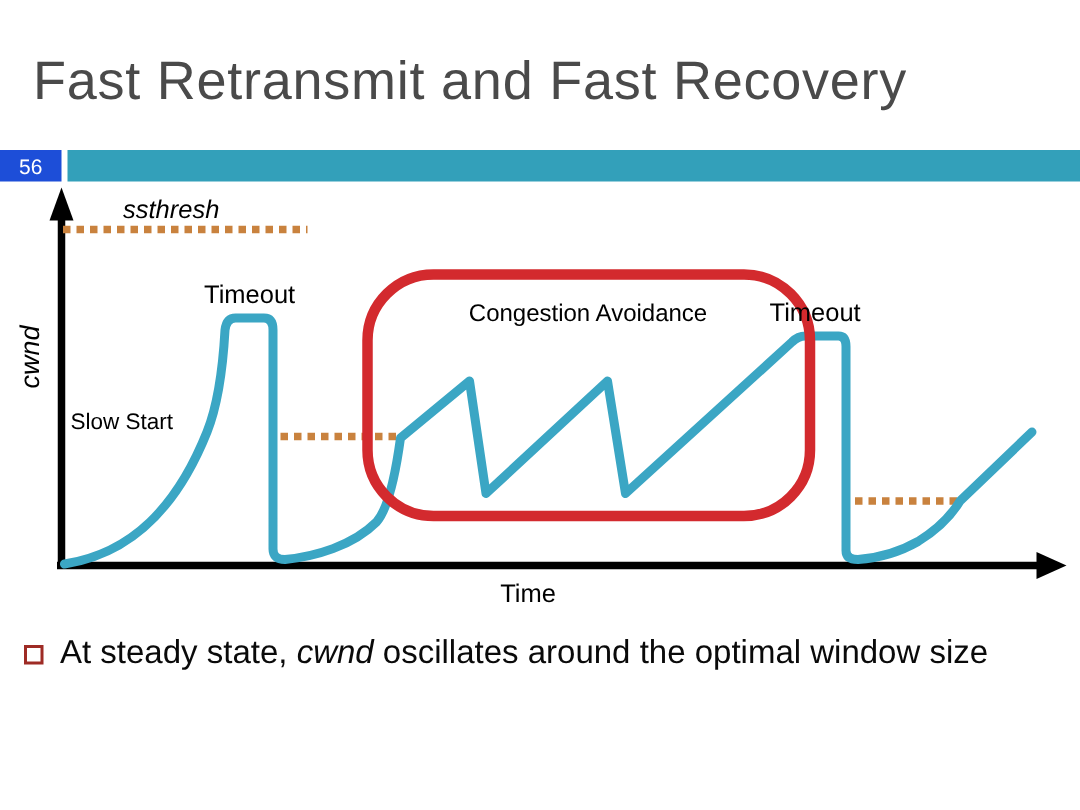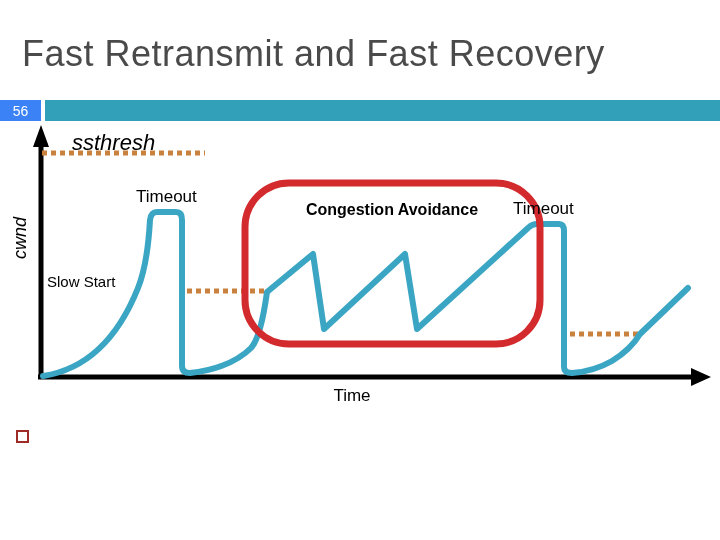--- a/index.html
+++ b/index.html
@@ -5,40 +5,40 @@
   html,body{margin:0;padding:0;background:#fff;}
   .stage{
     position:relative;width:720px;height:447px;background:#ffffff;
     font-family:"Liberation Sans","DejaVu Sans",sans-serif;overflow:hidden;
   }
   .title{
     position:absolute;left:22px;top:33px;font-size:36px;color:#4a4a4a;
     letter-spacing:0.5px;white-space:nowrap;
   }
   .page-badge{
-    position:absolute;left:0;top:100px;width:41px;height:21px;background:#3b82f6;
+    position:absolute;left:0;top:100px;width:41px;height:21px;background:#1d4ed8;
     color:#fff;font-size:14px;display:flex;align-items:center;justify-content:center;
   }
   .accent-bar{
     position:absolute;left:45px;top:100px;width:675px;height:21px;background:#33a0ba;
   }
   .diagram-svg{position:absolute;left:0;top:0;width:720px;height:540px;}
   .lbl{position:absolute;color:#000;white-space:nowrap;}
-  .lbl-ssthresh{left:72px;top:130px;font-size:22px;font-style:italic;}
+  .lbl-ssthresh{left:82px;top:130px;font-size:17px;font-style:italic;}
   .lbl-timeout1{left:136px;top:187px;font-size:17px;}
   .lbl-timeout2{left:513px;top:199px;font-size:17px;}
   .lbl-slowstart{left:47px;top:273px;font-size:15px;}
   .lbl-time{left:300px;top:386px;width:104px;text-align:center;font-size:17px;}
   .lbl-cwnd{
     left:-12px;top:228px;width:64px;height:20px;text-align:center;
     font-size:18px;font-style:italic;transform:rotate(-90deg);
   }
   .box-caption{
     position:absolute;left:252px;top:199px;width:280px;text-align:center;
-    font-size:16px;line-height:1.35;color:#000;font-weight:bold;
+    font-size:16px;line-height:1.35;color:#000;
   }
   .bullets{position:absolute;left:10px;top:420px;width:702px;}
   .bullet-item{display:flex;margin-bottom:9px;}
   .bullet-glyph{
     flex:0 0 auto;width:9px;height:9px;border:2px solid #9e2b25;
     margin:10px 11px 0 6px;background:#fff;
   }
   .bullet-text{font-size:22px;line-height:1.37;color:#0a0a0a;max-width:672px;}
   .bullet-text .em{font-style:italic;}
 </style>
@@ -97,19 +97,20 @@
   <div class="lbl lbl-timeout2">Timeout</div>
   <div class="lbl lbl-slowstart">Slow Start</div>
   <div class="box-caption">
     <div>Congestion Avoidance</div>
   </div>
   <div class="lbl lbl-time">Time</div>
 
   <div class="bullets">
     <div class="bullet-item">
       <span class="bullet-glyph"></span>
+      <span class="bullet-text"><span>At steady state, </span><span class="em">cwnd</span><span> oscillates around the optimal window size</span></span>
     </div>
     <div class="bullet-item">
       <span class="bullet-glyph"></span>
     </div>
   </div>
 
 </div>
 
 </body></html>

